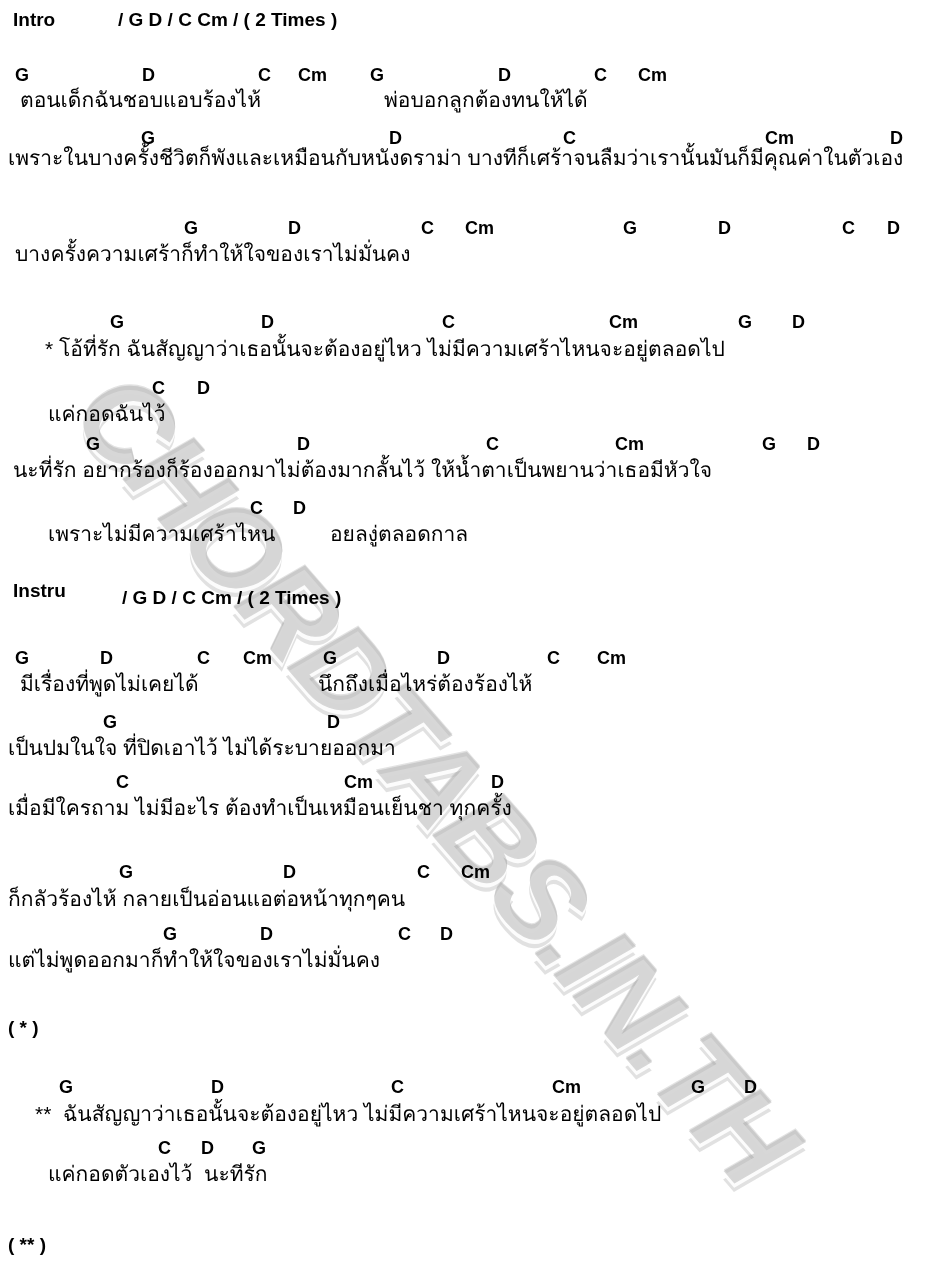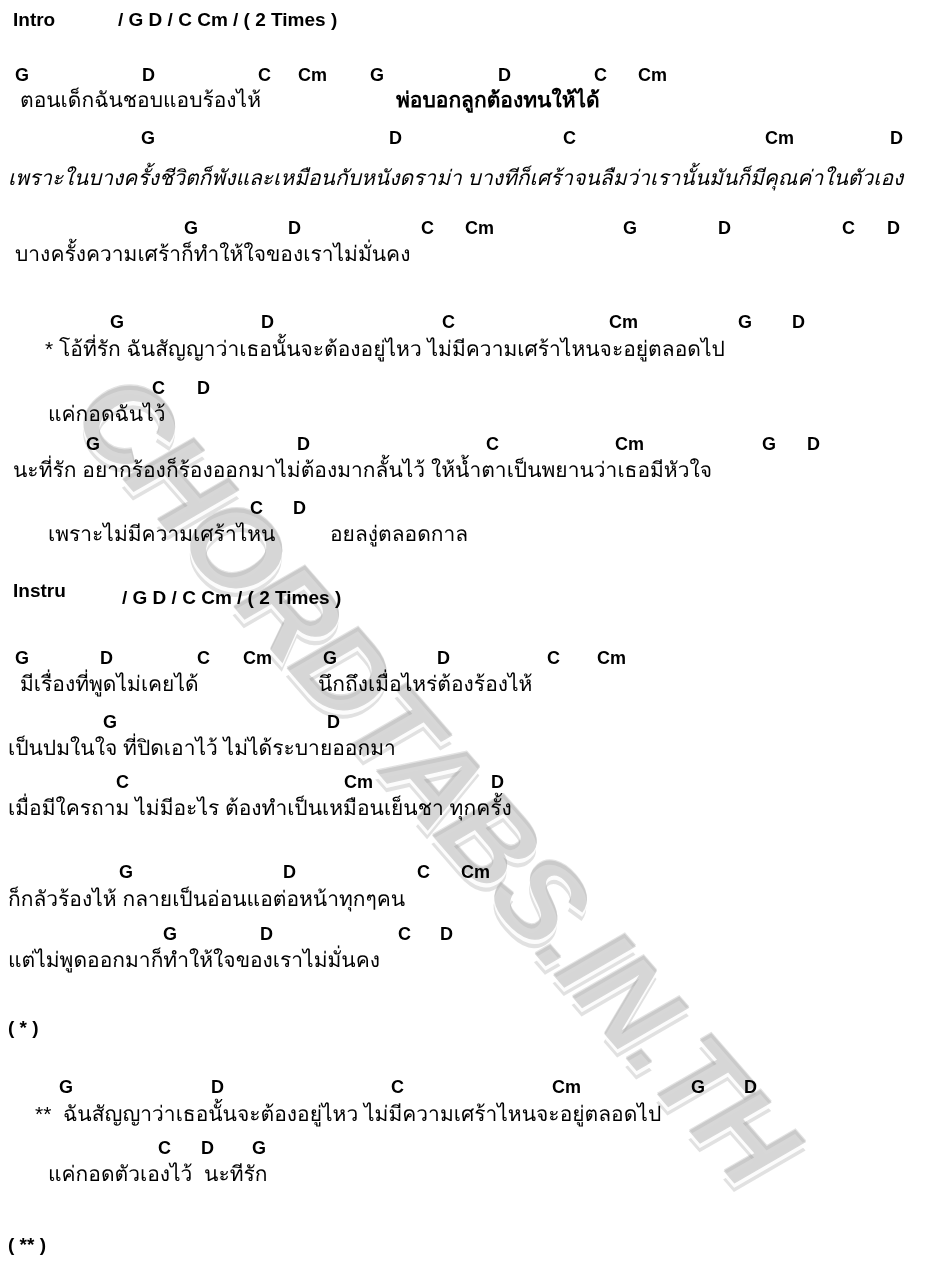--- a/index.html
+++ b/index.html
@@ -33,27 +33,27 @@
       <span class="abs section-rest" style="left: 118px; top: 10px;">/ G D / C Cm / ( 2 Times )</span>
       <span class="abs chord" style="left: 15px; top: 66px;">G</span>
       <span class="abs chord" style="left: 142px; top: 66px;">D</span>
       <span class="abs chord" style="left: 258px; top: 66px;">C</span>
       <span class="abs chord" style="left: 298px; top: 66px;">Cm</span>
       <span class="abs chord" style="left: 370px; top: 66px;">G</span>
       <span class="abs chord" style="left: 498px; top: 66px;">D</span>
       <span class="abs chord" style="left: 594px; top: 66px;">C</span>
       <span class="abs chord" style="left: 638px; top: 66px;">Cm</span>
       <span class="abs lyric" style="left: 20px; top: 88px;">ตอนเด็กฉันชอบแอบร้องไห้</span>
-      <span class="abs lyric" style="left: 396px; top: 88px; font-weight: bold;">พ่อบอกลูกต้องทนให้ได้</span>
+      <span class="abs lyric" style="left: 384px; top: 88px;">พ่อบอกลูกต้องทนให้ได้</span>
       <span class="abs chord" style="left: 141px; top: 129px;">G</span>
       <span class="abs chord" style="left: 389px; top: 129px;">D</span>
       <span class="abs chord" style="left: 563px; top: 129px;">C</span>
       <span class="abs chord" style="left: 765px; top: 129px;">Cm</span>
       <span class="abs chord" style="left: 890px; top: 129px;">D</span>
-      <span class="abs lyric" style="left: 8px; top: 166px; font-style: italic;">เพราะในบางครั้งชีวิตก็พังและเหมือนกับหนังดราม่า บางทีก็เศร้าจนลืมว่าเรานั้นมันก็มีคุณค่าในตัวเอง</span>
+      <span class="abs lyric" style="left: 8px; top: 146px;">เพราะในบางครั้งชีวิตก็พังและเหมือนกับหนังดราม่า บางทีก็เศร้าจนลืมว่าเรานั้นมันก็มีคุณค่าในตัวเอง</span>
       <span class="abs chord" style="left: 184px; top: 219px;">G</span>
       <span class="abs chord" style="left: 288px; top: 219px;">D</span>
       <span class="abs chord" style="left: 421px; top: 219px;">C</span>
       <span class="abs chord" style="left: 465px; top: 219px;">Cm</span>
       <span class="abs chord" style="left: 623px; top: 219px;">G</span>
       <span class="abs chord" style="left: 718px; top: 219px;">D</span>
       <span class="abs chord" style="left: 842px; top: 219px;">C</span>
       <span class="abs chord" style="left: 887px; top: 219px;">D</span>
       <span class="abs lyric" style="left: 15px; top: 242px;">บางครั้งความเศร้าก็ทำให้ใจของเราไม่มั่นคง</span>
       <span class="abs chord" style="left: 110px; top: 313px;">G</span>

